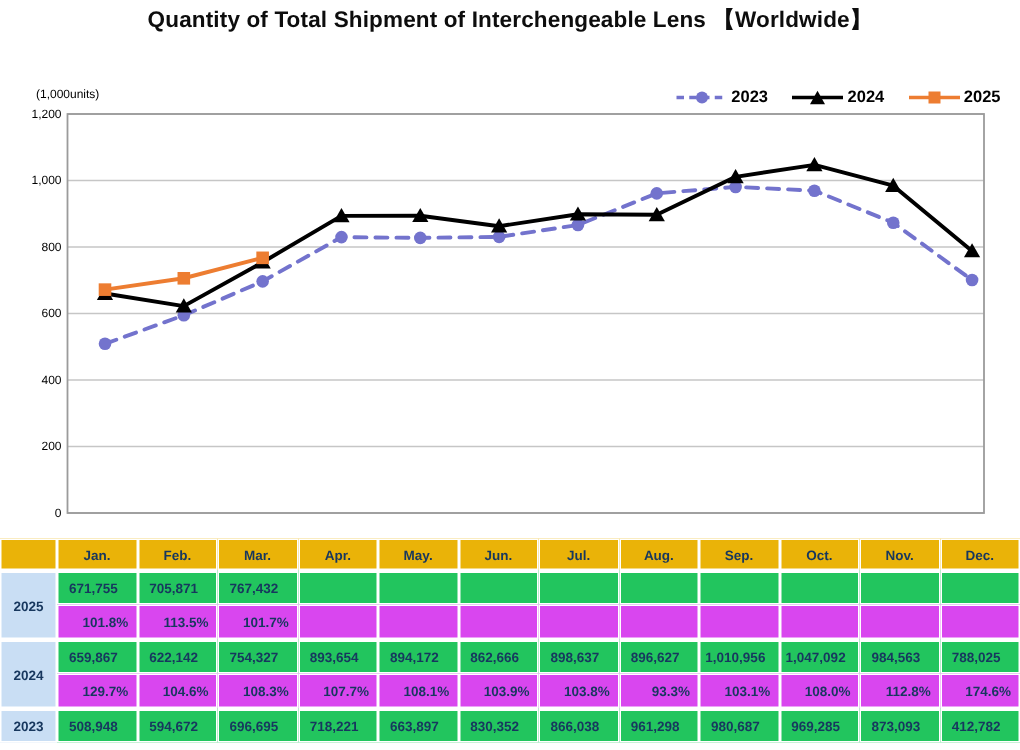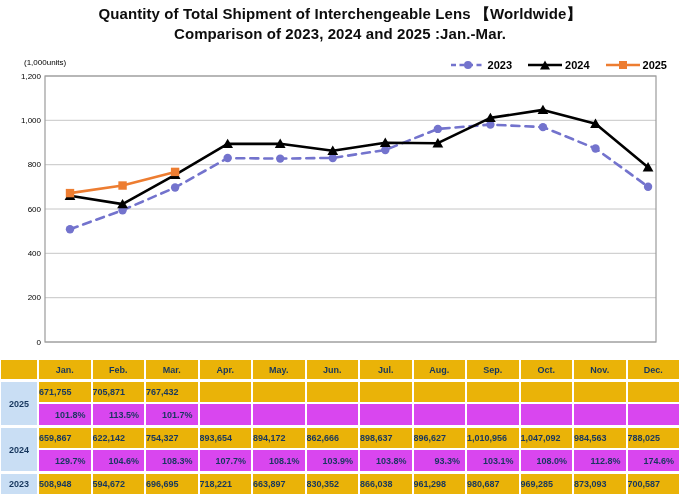--- a/index.html
+++ b/index.html
@@ -18,32 +18,31 @@
   .legend-item{display:flex;align-items:center;gap:2px;}
   .legend-label{font-size:11px;font-weight:bold;color:#000;}
   
   .table-wrap{position:absolute;top:359px;left:0;width:680px;}
   table{border-collapse:separate;border-spacing:0;table-layout:fixed;width:680px;
         font-size:9px;font-weight:bold;color:#17375E;}
   th,td{border:1px solid #ffffff;padding:0 5px 0 0;height:23px;box-sizing:border-box;
         white-space:nowrap;overflow:hidden;}
   thead th{background:#eab308;text-align:center;height:21px;padding:0;}
   td.year-cell{background:#C9DEF4;text-align:center;padding:0;}
-  tr.values-row td.data-cell{background:#eab308;text-align:left;}
+  tr.values-row td.data-cell{background:#22c55e;text-align:center;}
   tr.pct-row td.data-cell{background:#d946ef;text-align:right;}
   tr.group-start td{border-top:2px solid #ffffff;}
 </style>
 </head>
 <body>
 
 <div id="stage">
 
   <div class="title-block">
     <div class="title-line">Quantity of Total Shipment of Interchengeable Lens 【Worldwide】</div>
-    <div class="title-line">Comparison of 2023, 2024 and 2025 :Jan.-Mar.</div>
   </div>
 
   <span class="unit-label">(1,000units)</span>
 
   <div class="legend">
       <span class="legend-item">
         <svg width="36" height="12">
           <line x1="1" y1="6" x2="35" y2="6" stroke="#7373CD" stroke-width="2.4" stroke-dasharray="5 3.5"></line>
           <circle cx="18" cy="6" r="4" fill="#7373CD"></circle>
         </svg>
@@ -222,19 +221,19 @@
             <td class="data-cell">594,672</td>
             <td class="data-cell">696,695</td>
             <td class="data-cell">718,221</td>
             <td class="data-cell">663,897</td>
             <td class="data-cell">830,352</td>
             <td class="data-cell">866,038</td>
             <td class="data-cell">961,298</td>
             <td class="data-cell">980,687</td>
             <td class="data-cell">969,285</td>
             <td class="data-cell">873,093</td>
-            <td class="data-cell">700,587</td>
+            <td class="data-cell">412,782</td>
           </tr>
         </tbody>
       </table>
   </div>
 
 </div>
 
 </body></html>

